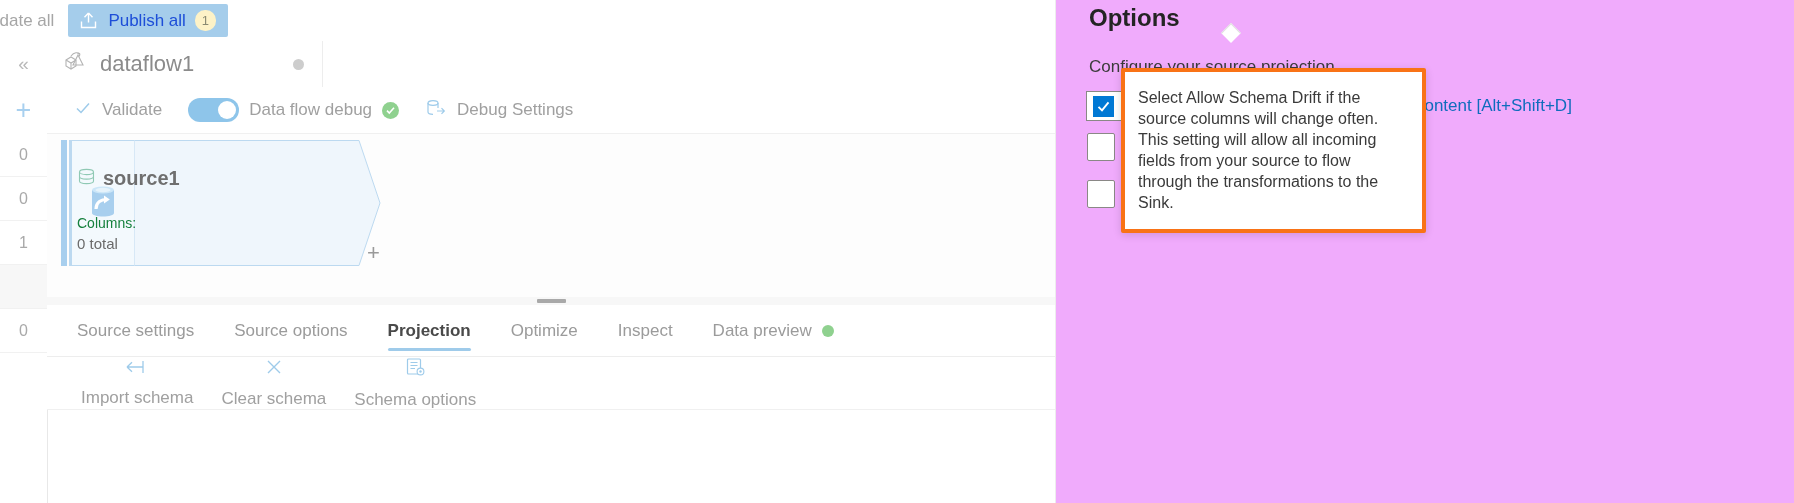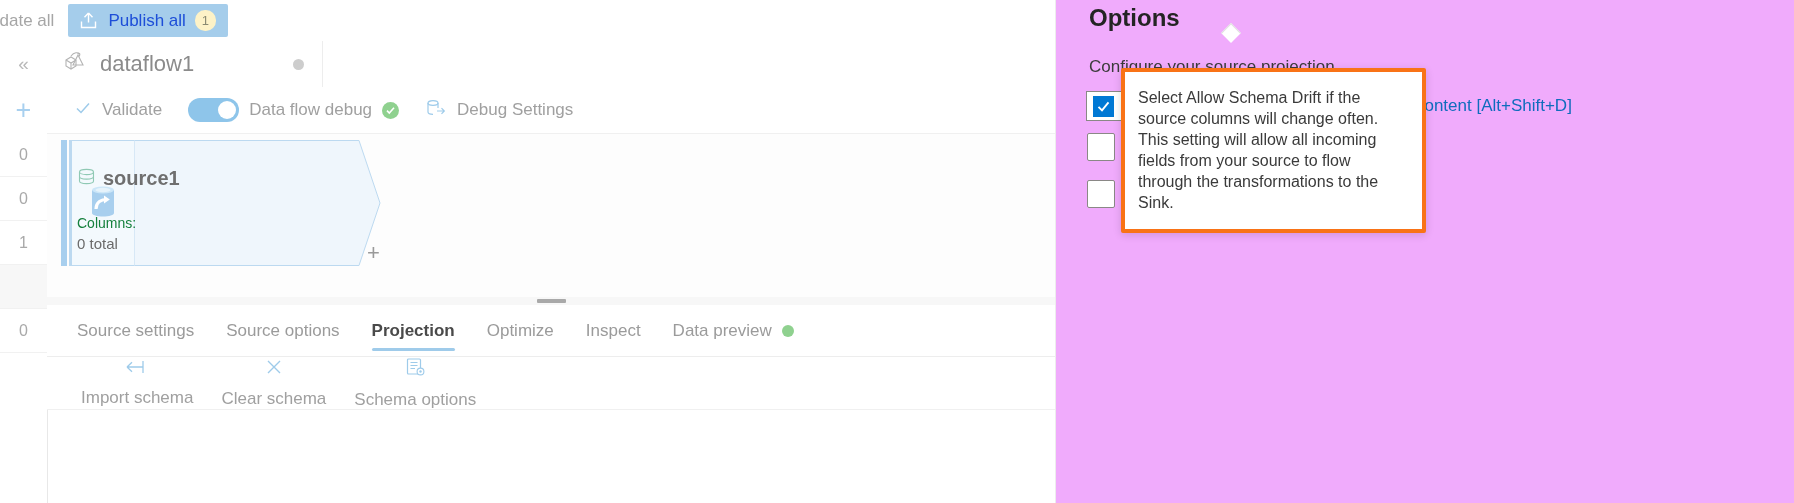--- a/index.html
+++ b/index.html
@@ -309,21 +309,21 @@
     position: absolute;
     left: 47px; top: 305px;
     width: 1008px;
     height: 52px;
     background: #ffffff;
     border-bottom: 1px solid #ededed;
     display: flex;
     align-items: center;
     padding-left: 30px;
     box-sizing: border-box;
-    gap: 0;
+    gap: 8px;
   }
   .tab-item {
     font-size: 17px;
     color: #9b9b9b;
     margin-right: 32px;
     height: 52px;
     display: flex;
     align-items: center;
     position: relative;
     cursor: pointer;

